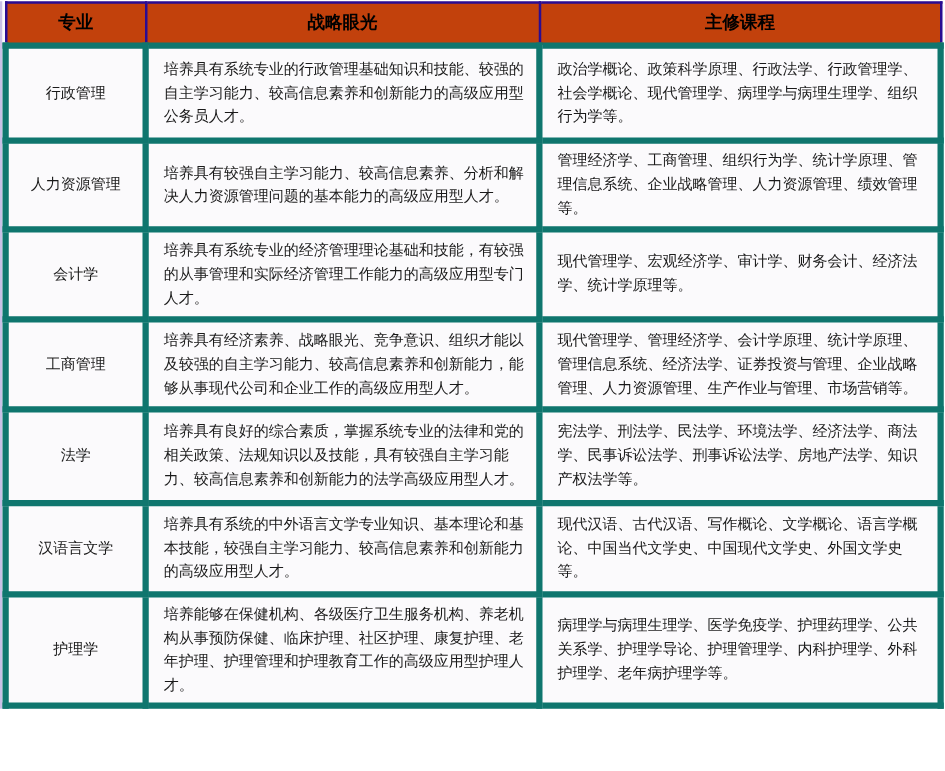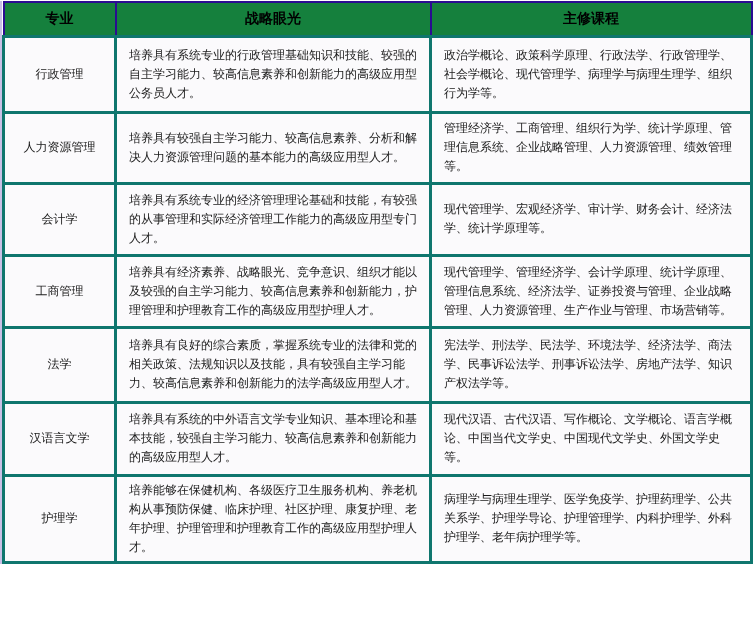--- a/index.html
+++ b/index.html
@@ -22,31 +22,31 @@
   }
   table.majors {
     border-collapse: collapse;
     table-layout: fixed;
     width: 748px;
     border: 2px solid #2a0c92;
     background: #fbfafc;
   }
   table.majors thead tr { height: 34px; }
   table.majors thead th {
-    background: #15803d;
+    background: #c2410c;
     border: 2px solid #2a0c92;
     font-size: 14px;
     font-weight: bold;
     color: #000000;
     text-align: center;
     vertical-align: middle;
     padding: 0 4px;
   }
   table.majors tbody td {
-    border: 3px solid #0f766e;
+    border: 5px solid #0f766e;
     font-size: 12px;
     line-height: 19px;
     color: #1a1a1a;
     vertical-align: middle;
     background: #fbfafc;
   }
   td.major-col {
     text-align: center;
     padding: 0 12px;
   }
@@ -93,21 +93,21 @@
           <td class="text-col">培养具有较强自主学习能力、较高信息素养、分析和解决人力资源管理问题的基本能力的高级应用型人才。</td>
           <td class="text-col">管理经济学、工商管理、组织行为学、统计学原理、管理信息系统、企业战略管理、人力资源管理、绩效管理等。</td>
         </tr>
         <tr>
           <td class="major-col">会计学</td>
           <td class="text-col">培养具有系统专业的经济管理理论基础和技能，有较强的从事管理和实际经济管理工作能力的高级应用型专门人才。</td>
           <td class="text-col">现代管理学、宏观经济学、审计学、财务会计、经济法学、统计学原理等。</td>
         </tr>
         <tr>
           <td class="major-col">工商管理</td>
-          <td class="text-col">培养具有经济素养、战略眼光、竞争意识、组织才能以及较强的自主学习能力、较高信息素养和创新能力，护理管理和护理教育工作的高级应用型护理人才。</td>
+          <td class="text-col">培养具有经济素养、战略眼光、竞争意识、组织才能以及较强的自主学习能力、较高信息素养和创新能力，能够从事现代公司和企业工作的高级应用型人才。</td>
           <td class="text-col">现代管理学、管理经济学、会计学原理、统计学原理、管理信息系统、经济法学、证券投资与管理、企业战略管理、人力资源管理、生产作业与管理、市场营销等。</td>
         </tr>
         <tr>
           <td class="major-col">法学</td>
           <td class="text-col">培养具有良好的综合素质，掌握系统专业的法律和党的相关政策、法规知识以及技能，具有较强自主学习能力、较高信息素养和创新能力的法学高级应用型人才。</td>
           <td class="text-col">宪法学、刑法学、民法学、环境法学、经济法学、商法学、民事诉讼法学、刑事诉讼法学、房地产法学、知识产权法学等。</td>
         </tr>
         <tr>
           <td class="major-col">汉语言文学</td>
           <td class="text-col">培养具有系统的中外语言文学专业知识、基本理论和基本技能，较强自主学习能力、较高信息素养和创新能力的高级应用型人才。</td>

